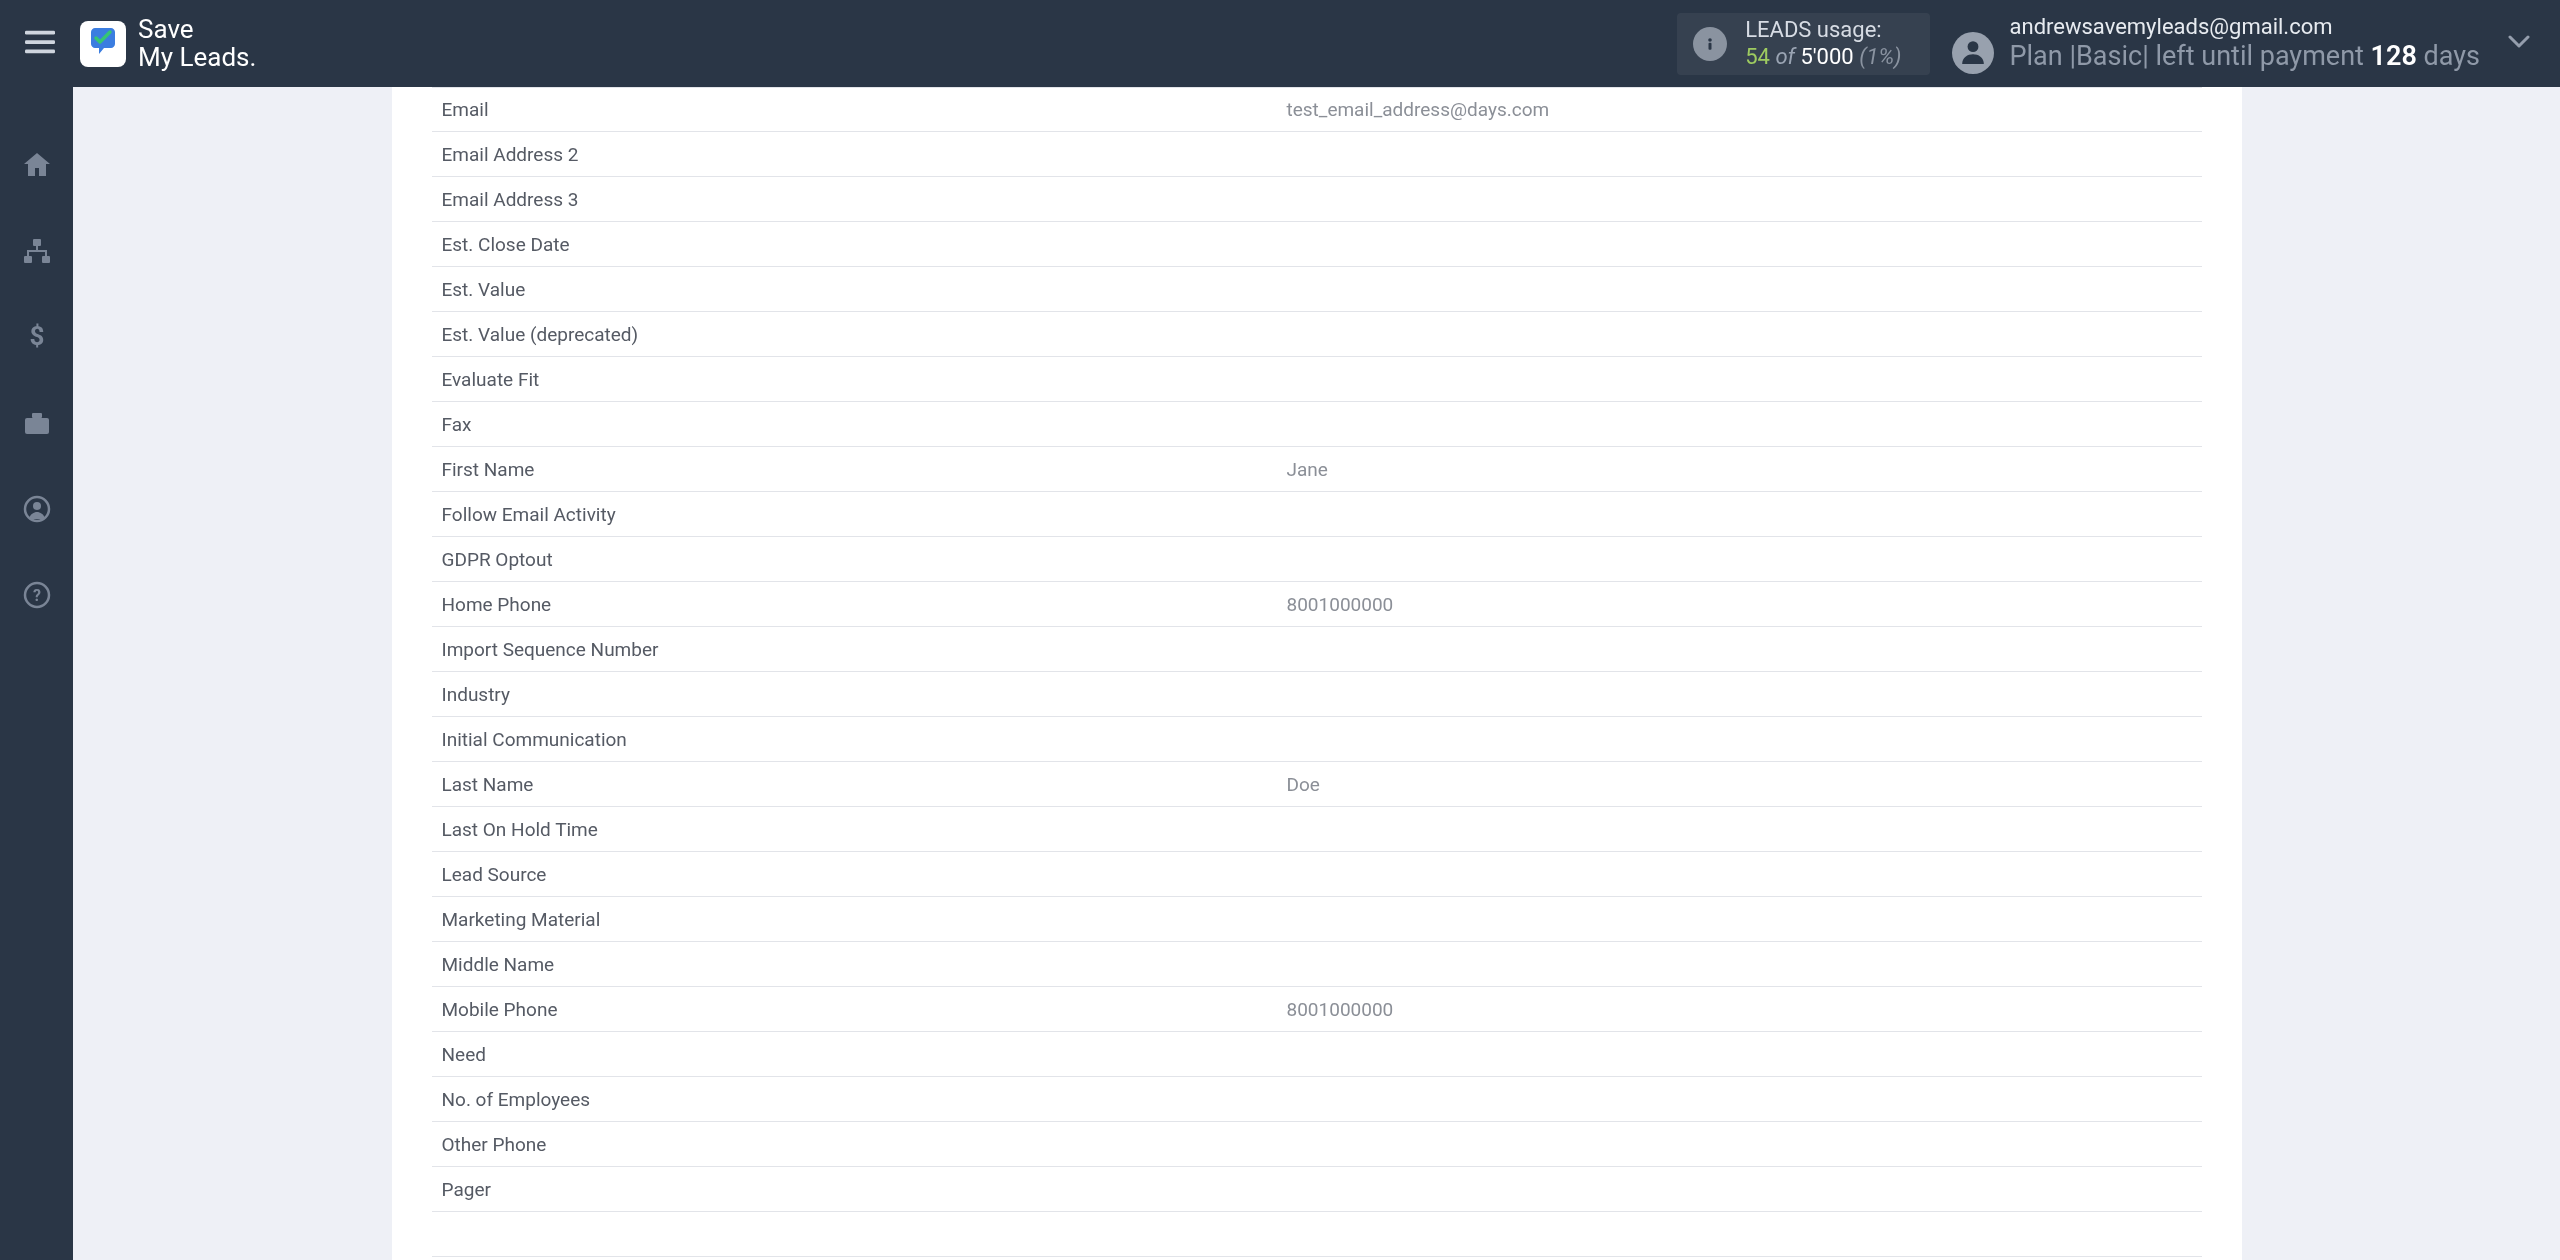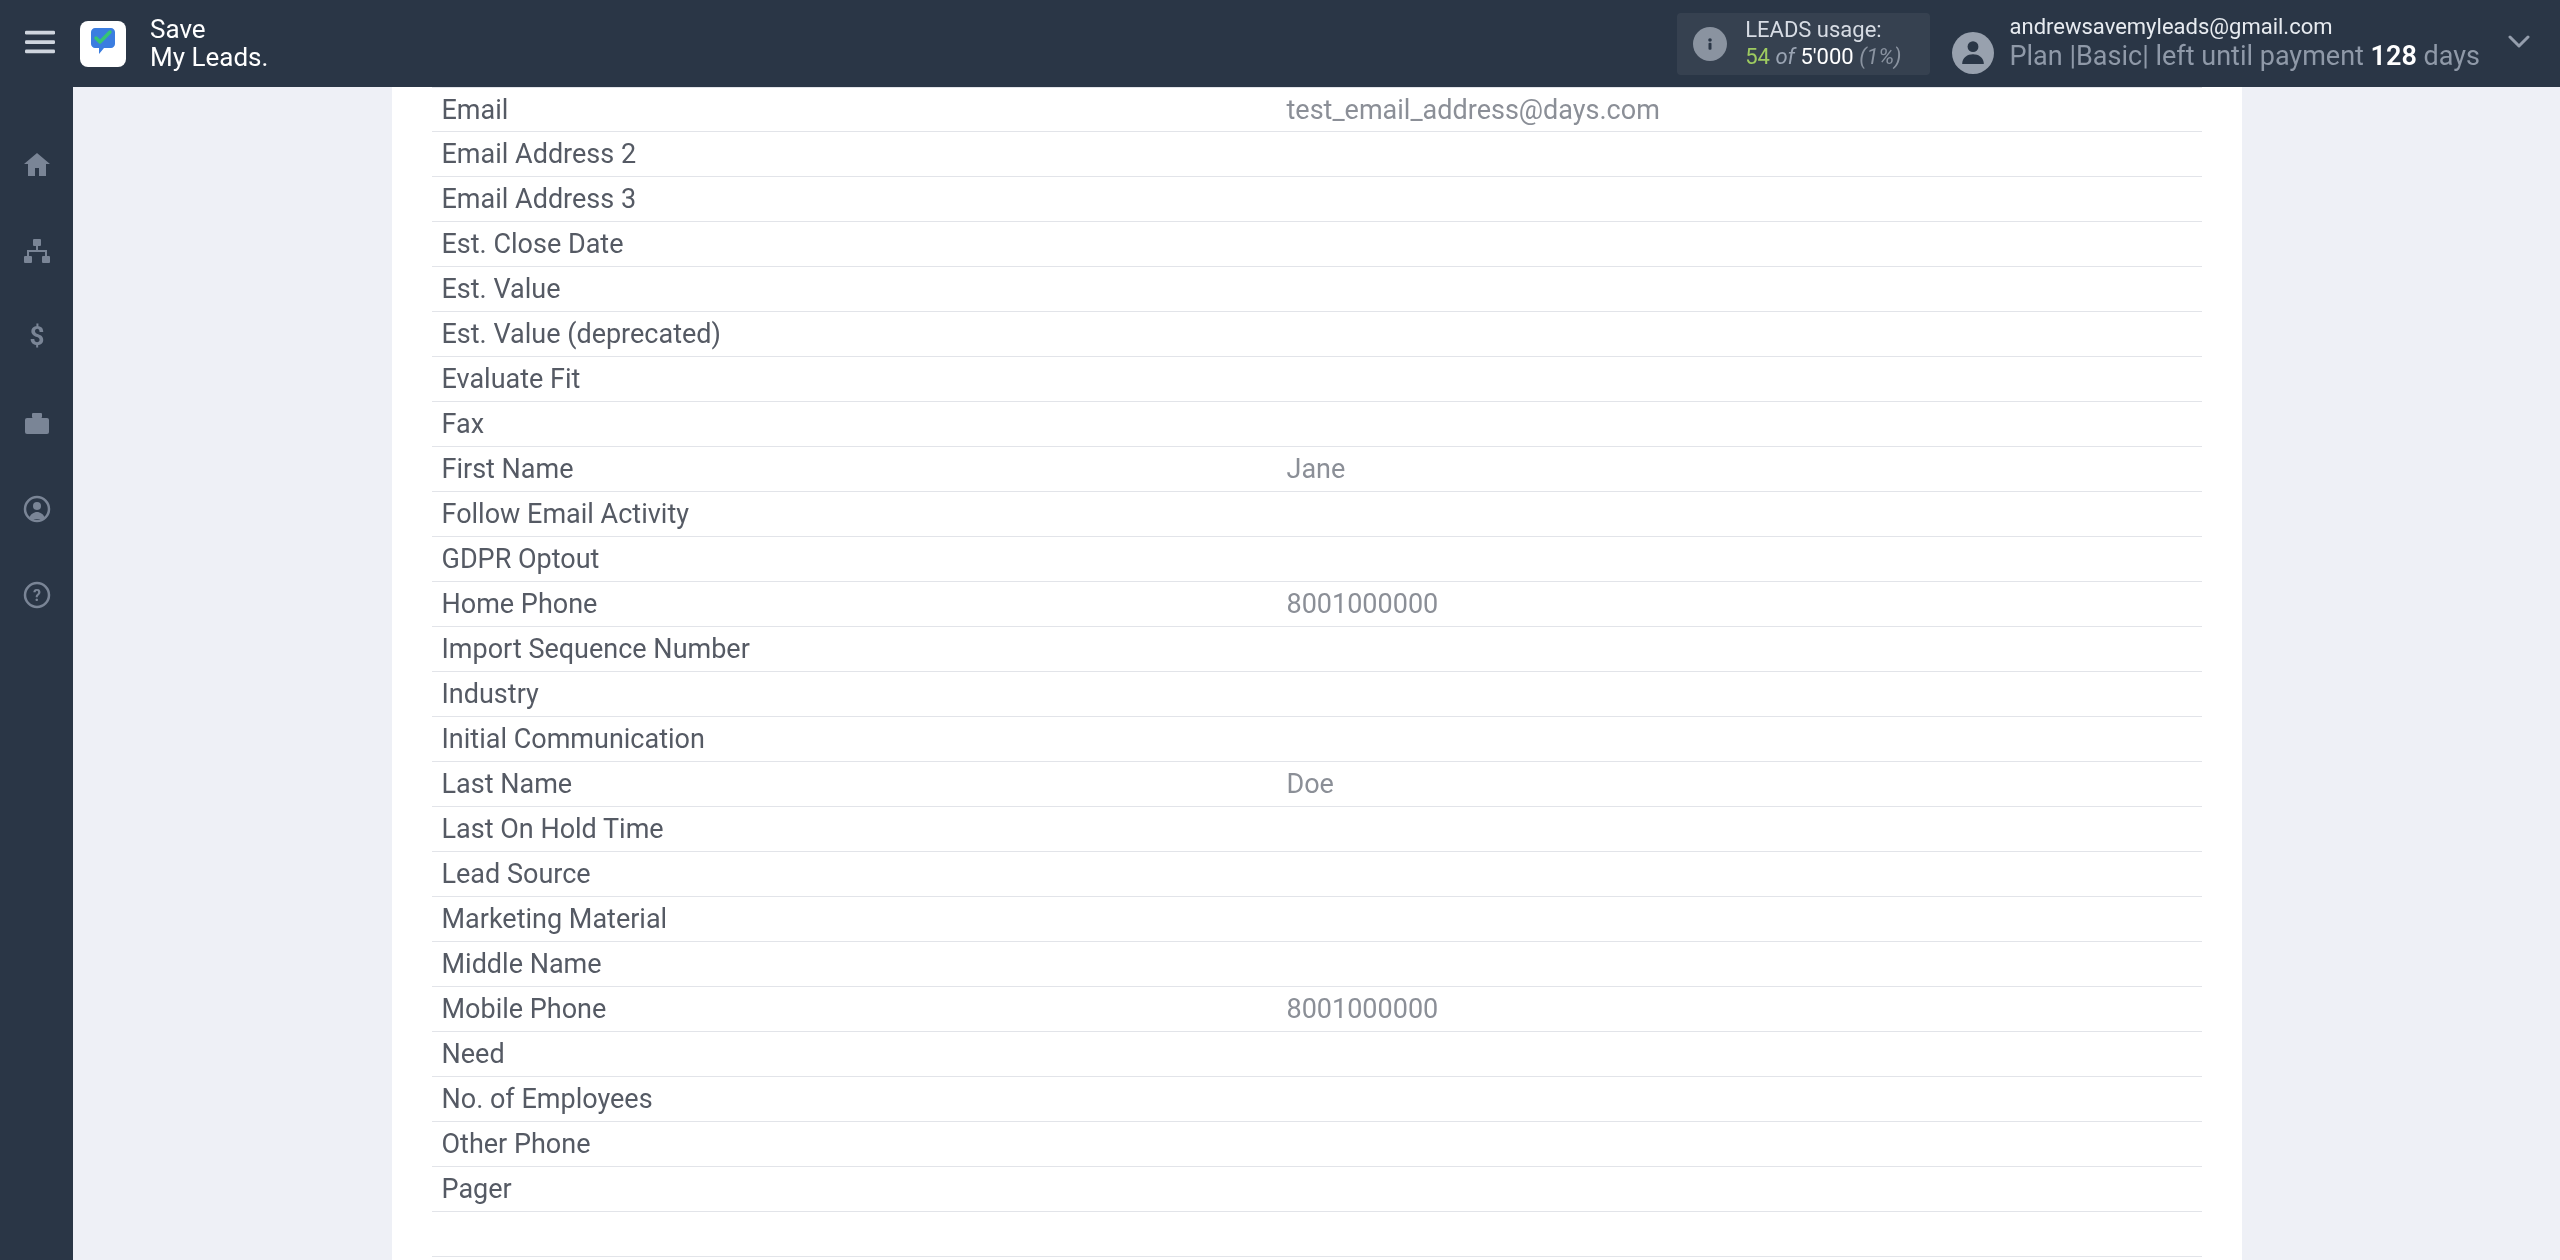--- a/index.html
+++ b/index.html
@@ -20,21 +20,21 @@
       align-items: center;
       padding: 0 30px 0 20px;
       color: #fff;
     }
     .hamburger {
       width: 40px; height: 40px;
       display:flex;align-items:center;justify-content:center;
       cursor:pointer;
     }
     .hamburger svg { width: 30px; height: 24px; fill: #cfd5de; }
-    .logo-wrap { display:flex; align-items:center; margin-left: 20px; gap:24px; }
+    .logo-wrap { display:flex; align-items:center; margin-left: 20px; gap:12px; }
     .logo-box {
       width: 46px; height: 46px; background:#fff; border-radius:8px;
       display:flex;align-items:center;justify-content:center;
     }
     .logo-box svg { width: 32px; height: 32px; }
     .logo-text { font-weight:700; font-size: 26px; line-height: 1.05; }
     .logo-text span { display:block; font-weight:400; font-size:26px; }
 
     .header-right { margin-left:auto; display:flex; align-items:center; gap: 22px; }
     .usage-box {
@@ -89,21 +89,21 @@
       height:100%;
     }
     .rows { width:100%; padding: 0 0px; }
     .row {
       display:flex;
       align-items:center;
       height:45px;
       padding: 0 10px;
       margin: 0 40px;
       border-bottom:1px solid #e2e4e9;
-      font-size: 27px;
+      font-size: 19px;
       color:#555b66;
     }
     .row:first-child { border-top:1px solid #e2e4e9; }
     .row .label { flex: 0 0 845px; color:#555a64; }
     .row .value { flex: 1; color:#8b8f97; }
   </style>
 </head>
 <body>
 
 <div class="top-header">

